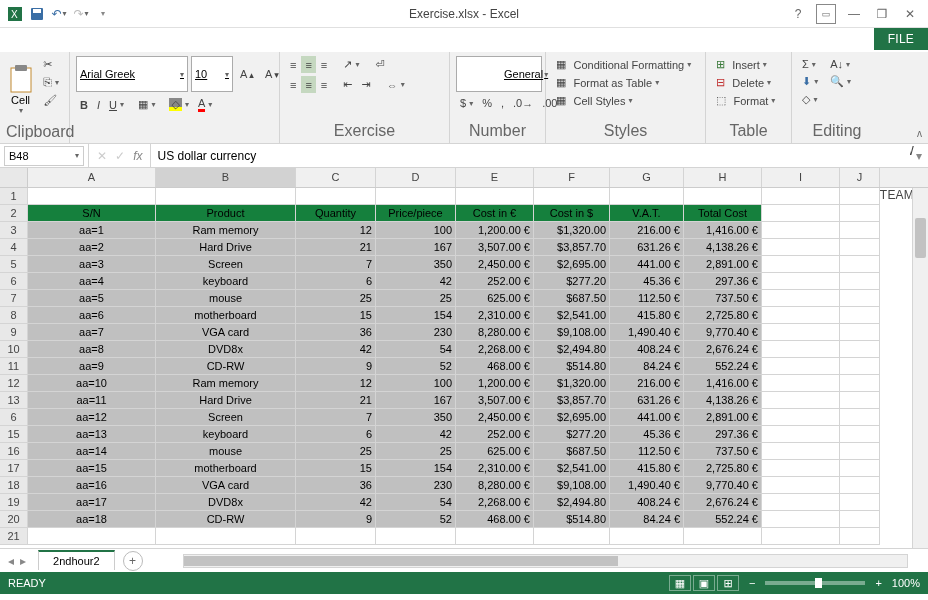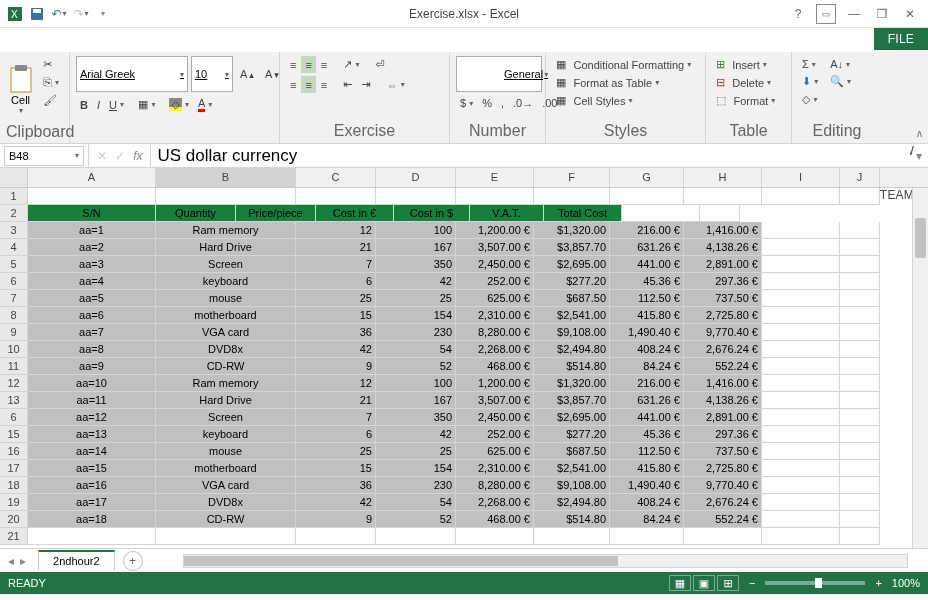--- a/index.html
+++ b/index.html
@@ -29,21 +29,21 @@
 .col3 { display:flex; flex-direction:column; gap:1px; }
 .dd { font-size:8px; color:#666; margin-left:1px;}
 .font-input { height:36px; border:1px solid #ababab; background:#fff; font-size:11px; padding:0 3px; display:flex; align-items:center; justify-content:space-between;text-decoration:underline; }
 .num-combo { width:42px; }
 .collapse-caret { position:absolute; right:6px; bottom:4px; cursor:pointer; color:#666; font-size:10px;}
 
 
 .formula-bar { height: 24px; border-bottom: 1px solid #d4d4d4; display: flex; align-items: center; background:#fff; }
 .name-box { width: 80px; height: 20px; border: 1px solid #ccc; margin: 0 4px; font-size: 11px; padding: 0 4px; display:flex; align-items:center; justify-content:space-between;}
 .fx-controls { display:flex; gap:8px; padding:0 8px; color:#888; border-left:1px solid #d4d4d4; border-right:1px solid #d4d4d4; height:100%; align-items:center; }
-.formula-input { flex: 1; height: 20px; border: none; font-size: 17px; padding: 0 6px; outline:none; }
+.formula-input { flex: 1; height: 20px; border: none; font-size: 12px; padding: 0 6px; outline:none; }
 .fb-expand { padding:0 6px; color:#888; cursor:pointer; }
 
 
 .grid-wrap { height: 380px; overflow: hidden; display: flex; flex-direction: column; position:relative; }
 .col-headers { display: flex; background: #f0f0f0; border-bottom: 1px solid #ccc; height:20px;}
 .row-hdr-spacer { width: 28px; border-right: 1px solid #ccc; background:#e8e8e8;}
 .col-h { border-right: 1px solid #d4d4d4; text-align: center; font-size: 11px; color: #444; line-height:19px; }
 .col-h.sel { background:#d2d2d2; }
 .rows { flex: 1; overflow: hidden; }
 .row { display: flex; height: 17px; }
@@ -302,20 +302,21 @@
         <div class="cell cE"></div>
         <div class="cell cF"></div>
         <div class="cell cG"></div>
         <div class="cell cH"></div>
         <div class="cell cI"></div>
         <div class="cell cJ"></div>
       </div>
       <div class="row">
         <div class="row-h">2</div>
         <div class="cell hdr cA">S/N</div>
+        <div class="cell hdr cB">Product</div>
         <div class="cell hdr cC">Quantity</div>
         <div class="cell hdr cD">Price/piece</div>
         <div class="cell hdr cE">Cost in €</div>
         <div class="cell hdr cF">Cost in $</div>
         <div class="cell hdr cG">V.A.T.</div>
         <div class="cell hdr cH">Total Cost</div>
         <div class="cell cI"></div>
         <div class="cell cJ"></div>
       </div>
       <div class="row">

